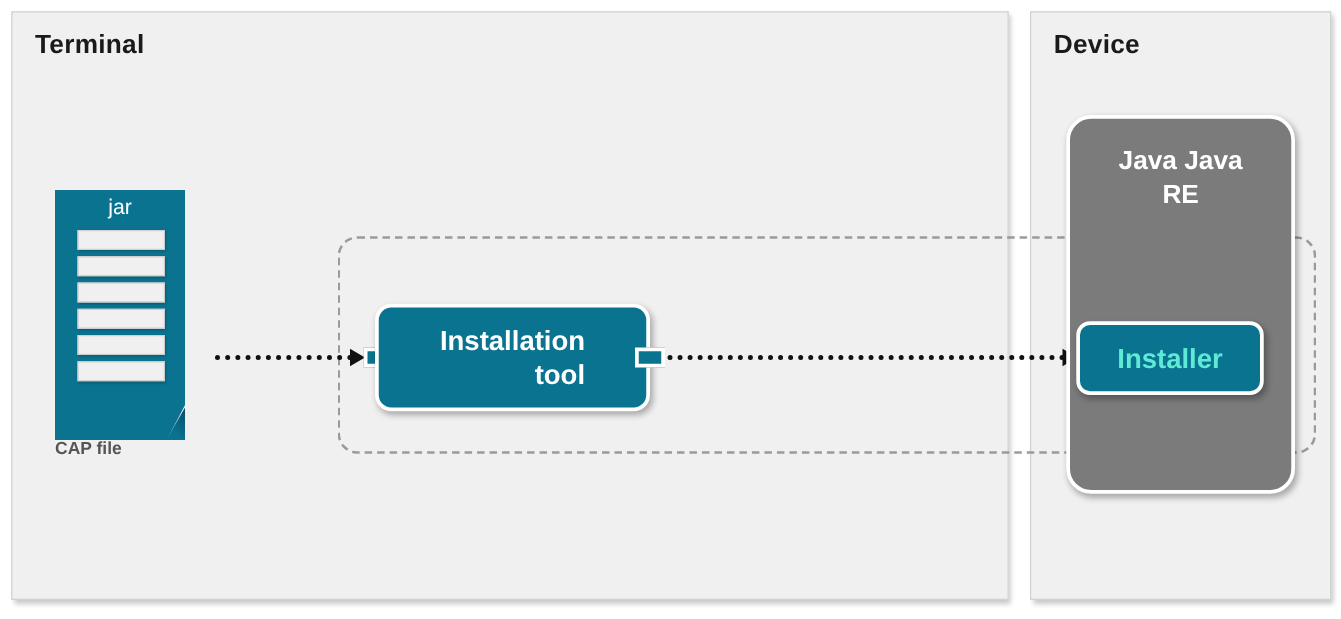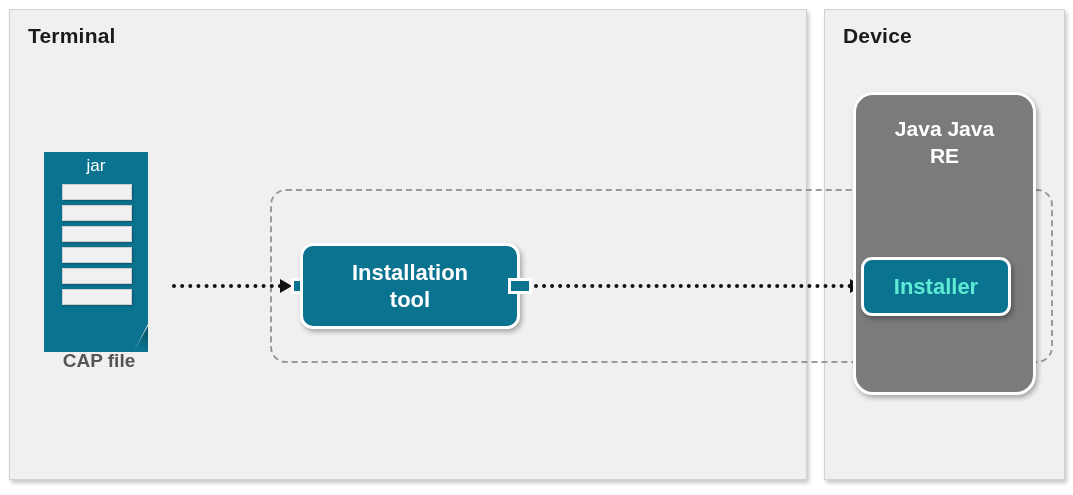--- a/index.html
+++ b/index.html
@@ -117,22 +117,22 @@
     border: 1px solid #cfcfcf;
     box-sizing: border-box;
     margin-bottom: 5px;
     box-shadow: 1px 1px 2px rgba(0,0,0,0.25);
   }
   #cap-file-label {
     position: absolute;
     left: 44px;
     top: 350px;
     width: 110px;
-    text-align: center;
-    font-size: 19px;
+    text-align: left;
+    font-size: 14px;
     font-weight: bold;
     color: #555555;
     white-space: nowrap;
   }
 
   
   #installation-tool {
     position: absolute;
     left: 300px;
     top: 243px;
@@ -145,21 +145,21 @@
     box-shadow: 2px 3px 5px rgba(0,0,0,0.3);
     display: flex;
     align-items: center;
     justify-content: center;
   }
   #installation-tool-label {
     color: #ffffff;
     font-size: 22px;
     font-weight: bold;
     line-height: 1.25;
-    text-align: center;
+    text-align: right;
     white-space: pre-line;
   }
   .port {
     position: absolute;
     width: 24px;
     height: 16px;
     background: #0a7390;
     border: 3px solid #ffffff;
     box-sizing: border-box;
     top: 278px;

